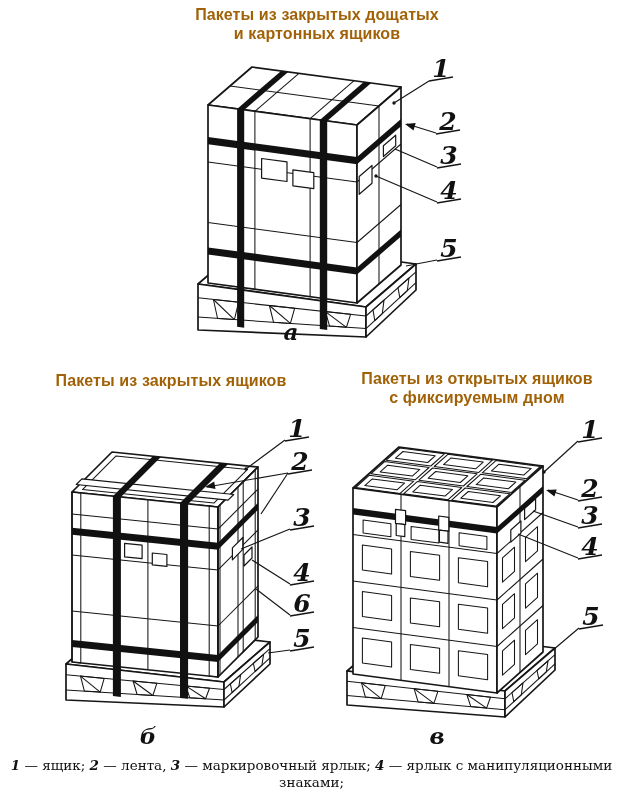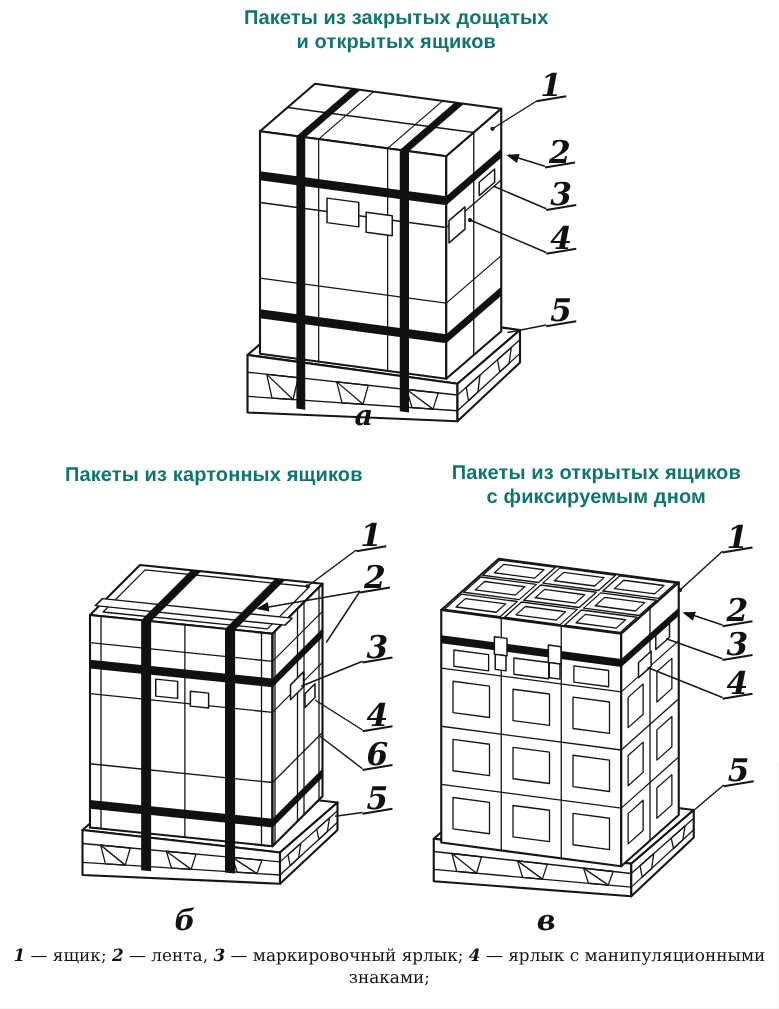--- a/index.html
+++ b/index.html
@@ -9,21 +9,21 @@
   .f   {fill:#ffffff;stroke:#161616;stroke-width:1.7;stroke-linejoin:round;}
   .ln  {fill:none;stroke:#161616;stroke-width:1.05;stroke-linejoin:round;}
   .lbl {fill:#ffffff;stroke:#161616;stroke-width:1.2;stroke-linejoin:round;}
   .band{fill:#111111;stroke:none;}
   .cl  {fill:none;stroke:#161616;stroke-width:1.15;}
   .ul  {stroke:#161616;stroke-width:1.7;}
   .dot {fill:#161616;}
   .num {font:italic 700 25px "DejaVu Serif",serif;fill:#111111;text-anchor:middle;}
   .let {font:italic 700 23px "DejaVu Serif",serif;fill:#111111;text-anchor:middle;}
   .title{position:absolute;text-align:center;font:700 16px/19px "Liberation Sans",sans-serif;
-         color:#0f766e;letter-spacing:.1px;}
+         color:#a16207;letter-spacing:.1px;}
   .title span{display:block;}
   .legend{position:absolute;left:0;right:0;top:757px;text-align:center;
           font:13.5px/16.5px "DejaVu Serif",serif;color:#111111;}
   .legend .row{display:block;text-align:center;}
   .lgn{font-style:italic;font-weight:700;}
 </style>
 </head>
 <body>
 
 <div class="page">
@@ -255,24 +255,24 @@
       <text class="num" x="591" y="625">5</text>
 
       <text class="let" x="291" y="340">а</text>
       <text class="let" x="148" y="744">б</text>
       <text class="let" x="437" y="744">в</text>
     </g>
     </svg>
 
   <div class="title" style="top:5px;left:67px;width:500px;">
     <span>Пакеты из закрытых дощатых</span>
-    <span>и открытых ящиков</span>
+    <span>и картонных ящиков</span>
   </div>
   <div class="title" style="top:371px;left:21px;width:300px;">
-    <span>Пакеты из картонных ящиков</span>
+    <span>Пакеты из закрытых ящиков</span>
   </div>
   <div class="title" style="top:369px;left:327px;width:300px;">
     <span>Пакеты из открытых ящиков</span>
     <span>с фиксируемым дном</span>
   </div>
 
   <div class="legend">
     <span class="row" id="legend-line-1"><span class="lgn">1</span> — ящик; <span class="lgn">2</span> — лента, <span class="lgn">3</span> — маркировочный ярлык; <span class="lgn">4</span> — ярлык с манипуляционными знаками;</span>
   </div>
 

